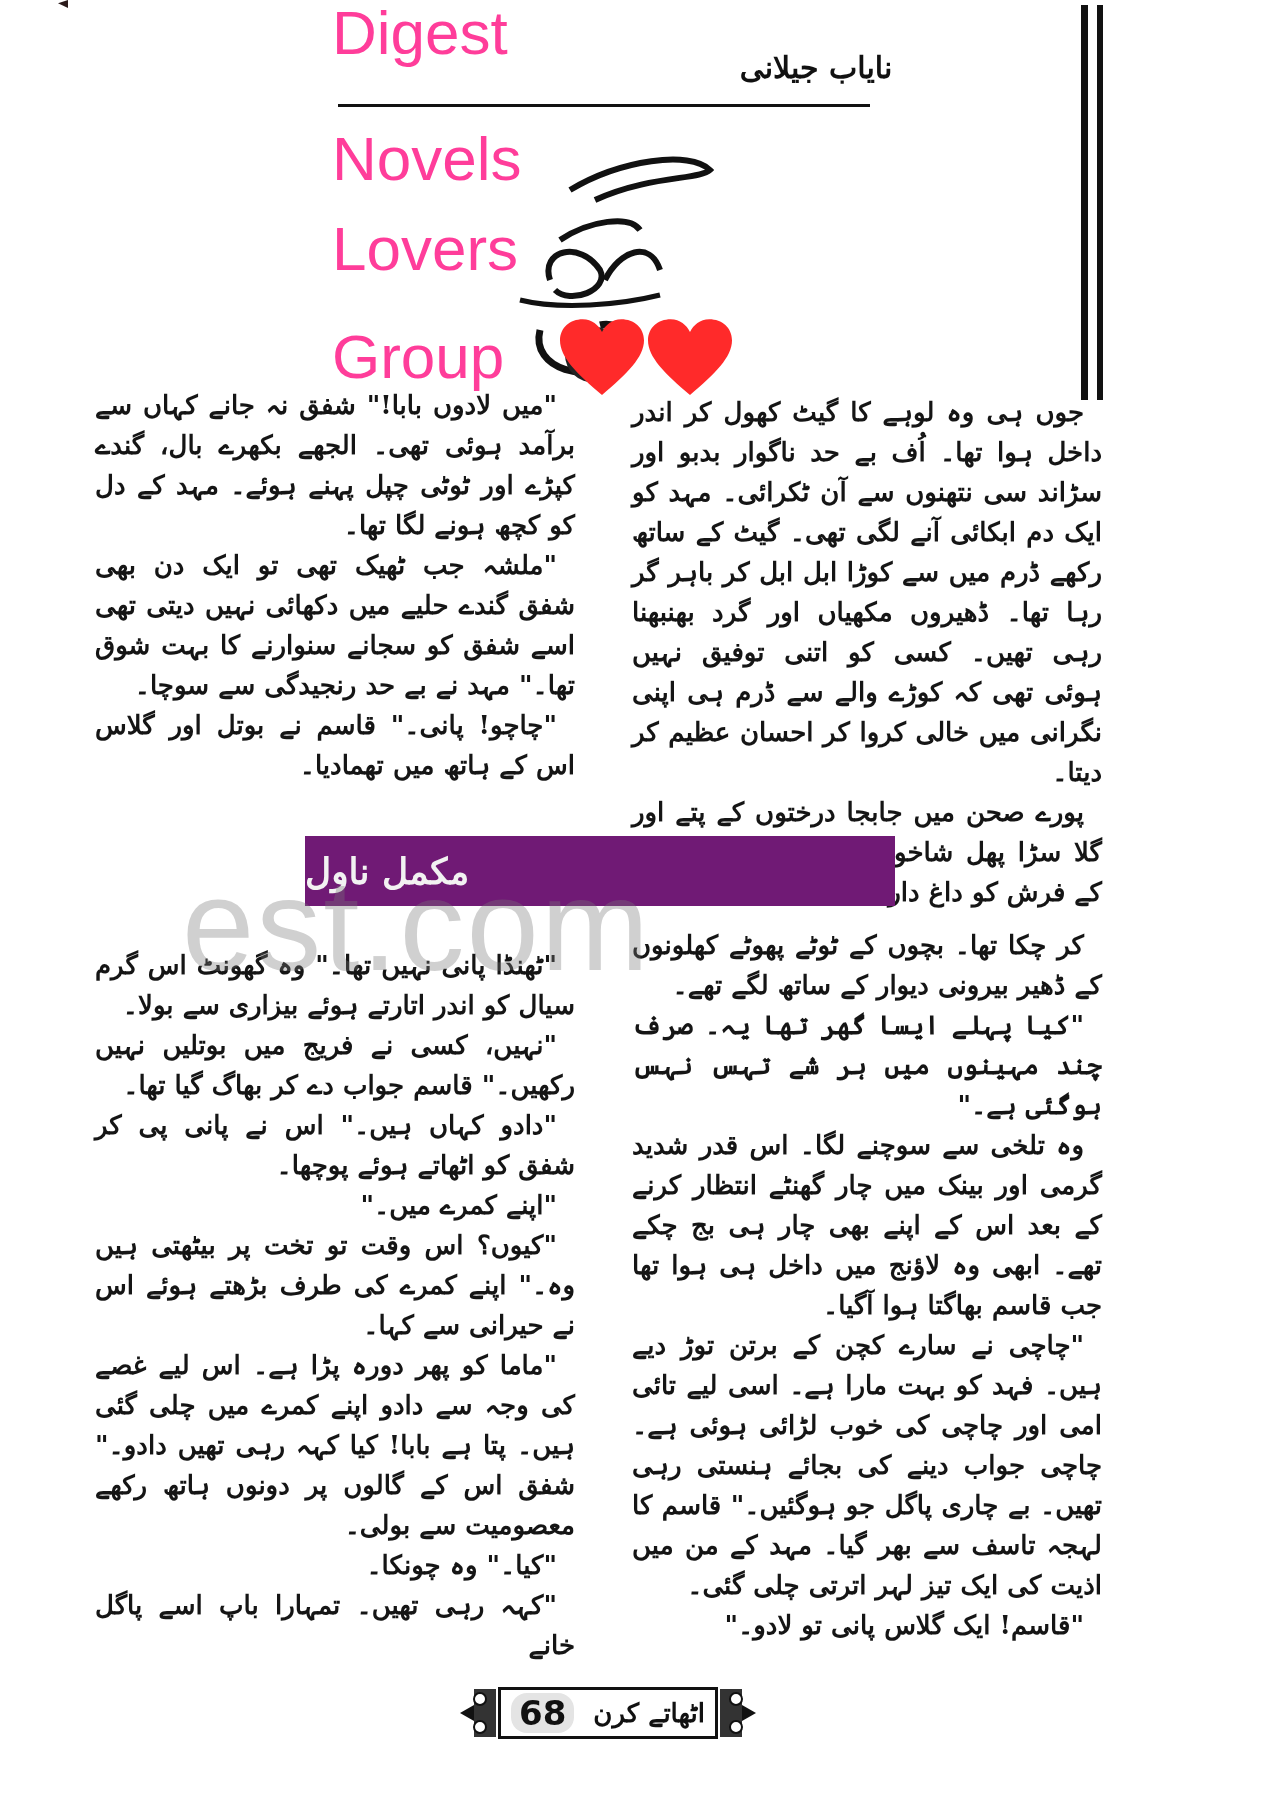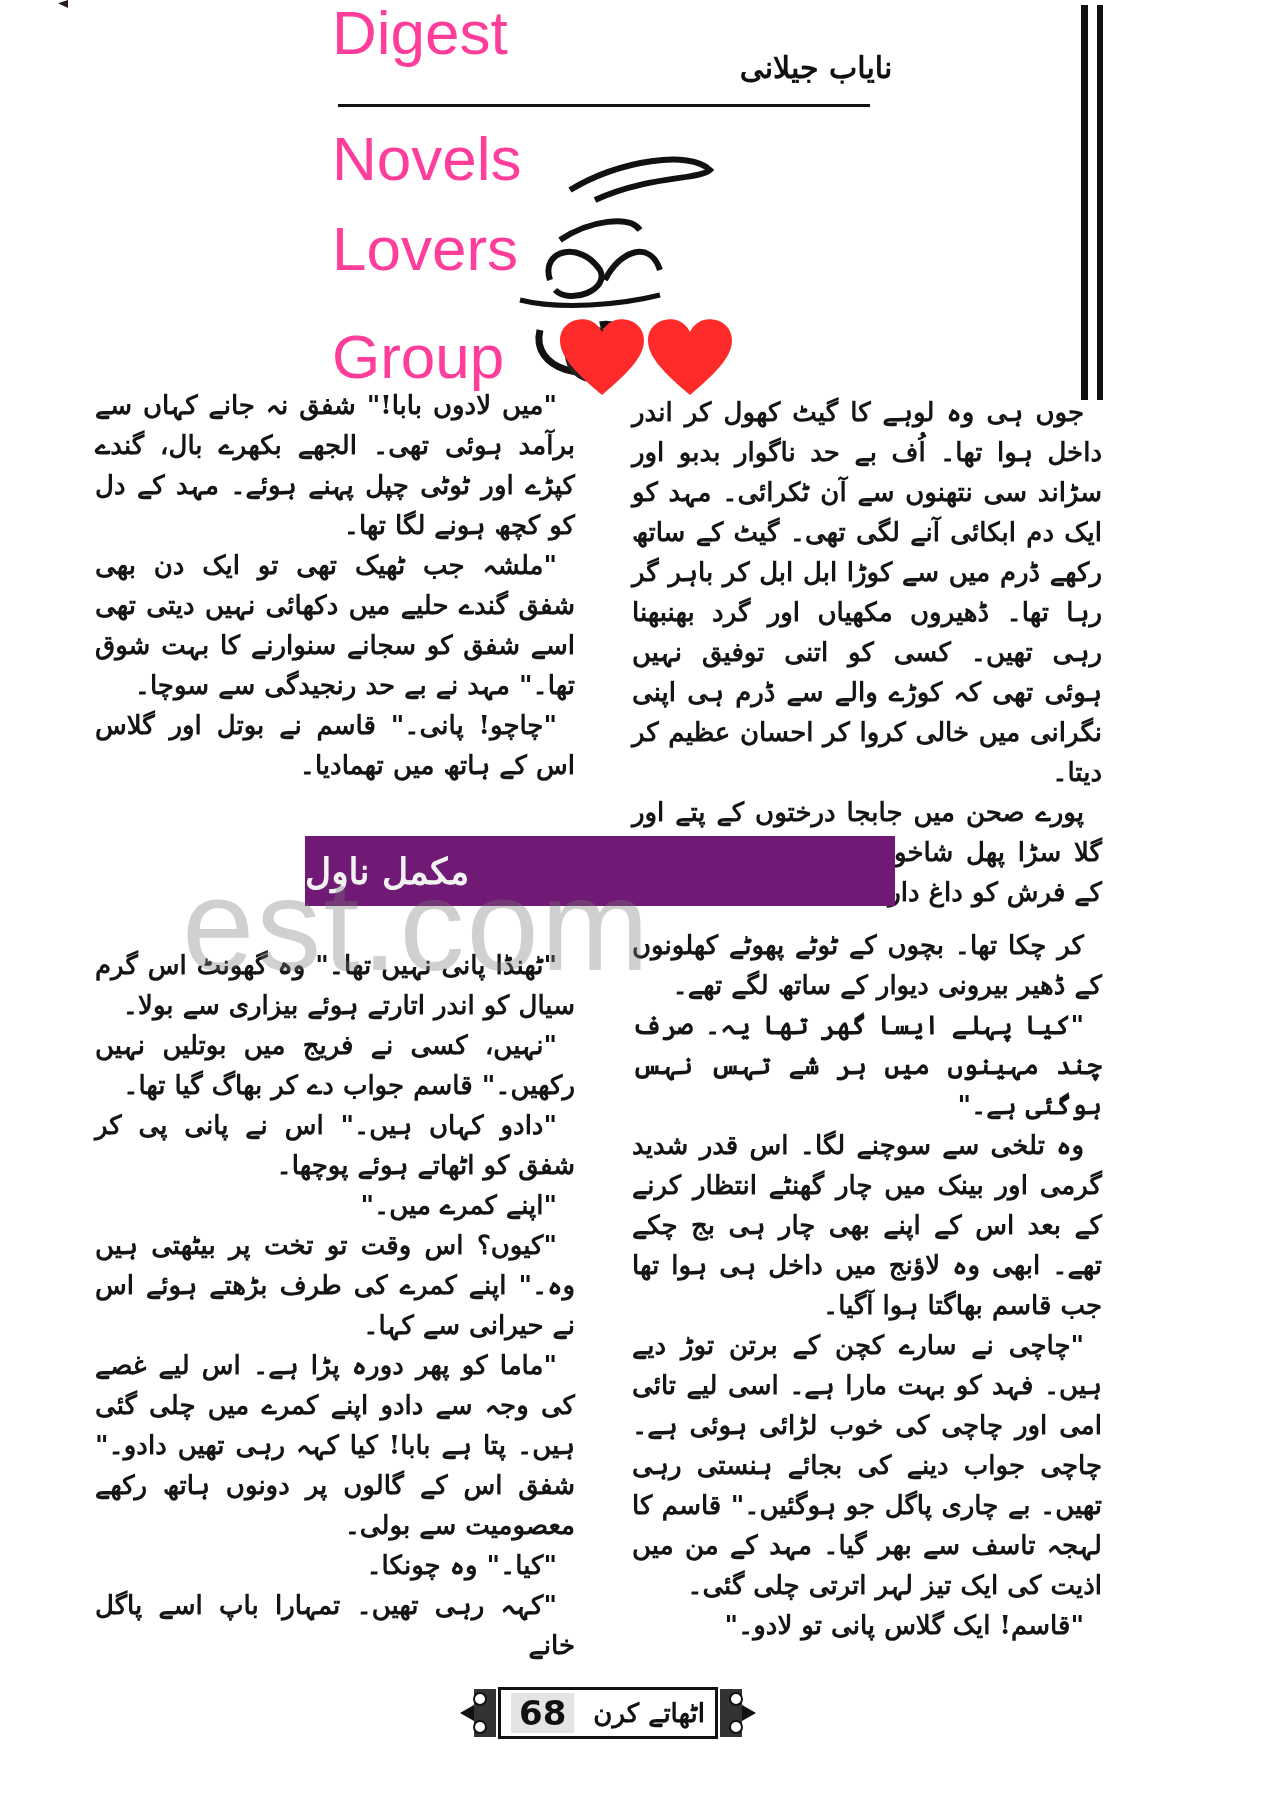--- a/index.html
+++ b/index.html
@@ -65,21 +65,21 @@
     display: flex; align-items: center; justify-content: center;
   }
   .badge-box {
     position: relative; width: 220px; height: 52px; border: 3px solid #111;
     background: #fff; display: flex; align-items: center; justify-content: space-between;
     padding: 0 10px; box-sizing: border-box;
   }
   .badge-cap { width: 38px; height: 56px; }
   .page-no {
     background: #e4e4e4; font-family: "DejaVu Sans", sans-serif; font-weight: bold;
-    font-size: 34px; padding: 0 8px; color: #111;
+    font-size: 34px; padding: 0 8px; color: #111; border-radius: 16px;
   }
   .mag-name { direction: rtl; font-family: "DejaVu Serif", serif; font-size: 26px; font-weight: bold; }
 </style>
 </head>
 <body>
 
 <div class="page">
 
   <div class="corner-mark"></div>
   <div class="vbar b1"></div>

